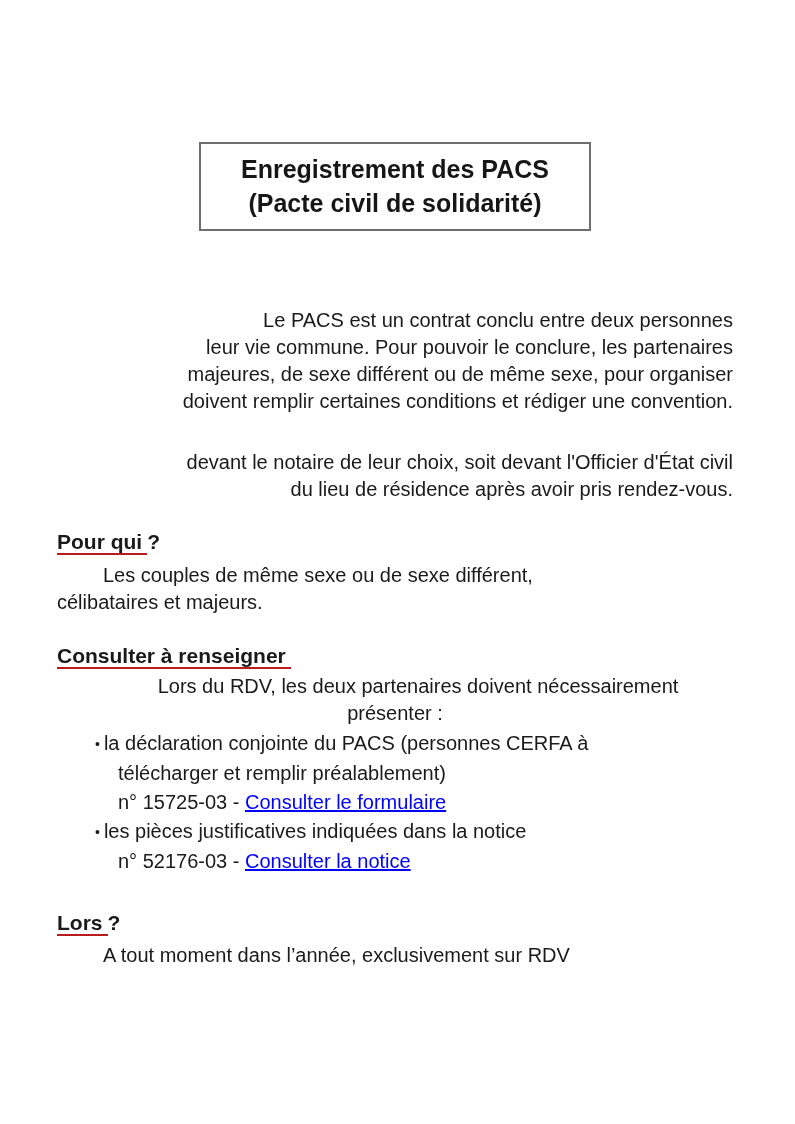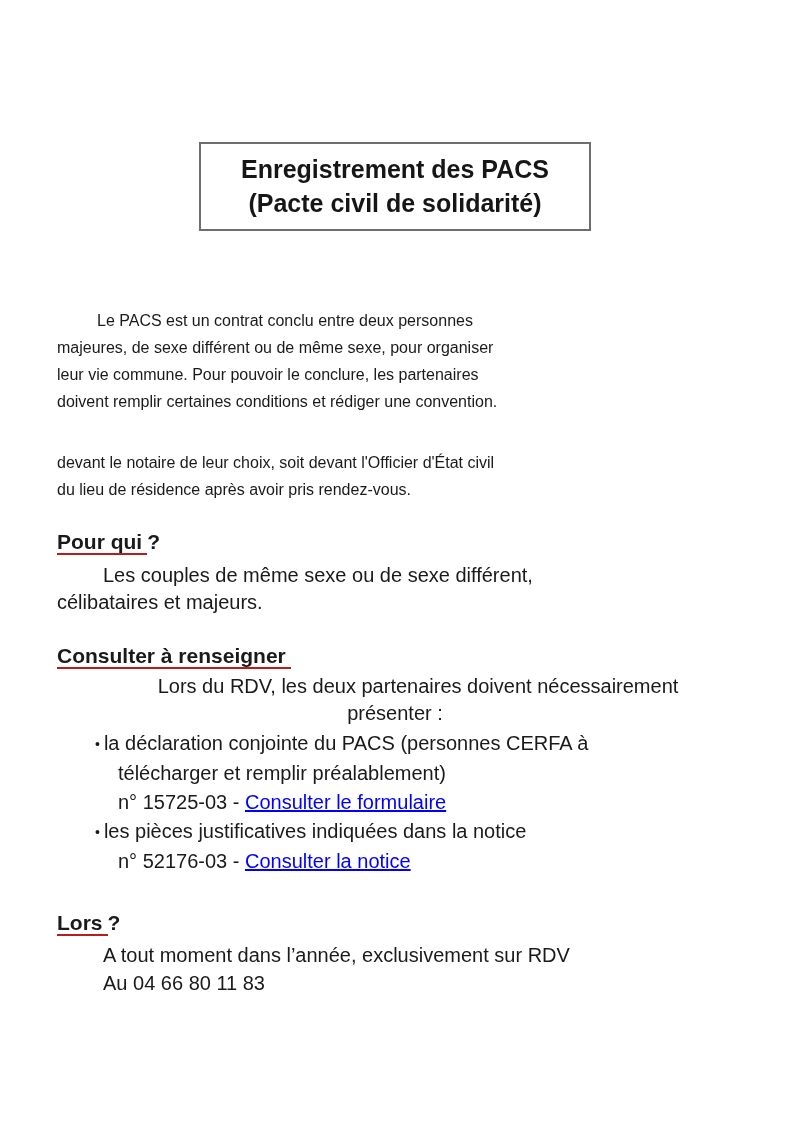--- a/index.html
+++ b/index.html
@@ -24,22 +24,22 @@
     text-align: center;
     font-weight: bold;
     font-size: 25px;
     line-height: 34px;
     padding: 8px 4px 9px 4px;
     box-sizing: border-box;
     color: #161616;
   }
   
   .para-center {
-    text-align: left;
-    font-size: 16px;
+    text-align: right;
+    font-size: 20px;
     line-height: 27px;
   }
   .para-center.p1 { margin-top: 76px; }
   .para-center.p2 { margin-top: 34px; }
   .ti { text-indent: 40px; } 
   
   .section-heading {
     font-weight: bold;
     font-size: 21px;
     line-height: 27px;
@@ -83,22 +83,22 @@
 
 <div class="page">
 
   <div class="title-box">
     <div>Enregistrement des PACS</div>
     <div>(Pacte civil de solidarité)</div>
   </div>
 
   <div class="para-center p1">
     <div class="ti">Le PACS est un contrat conclu entre deux personnes</div>
+    <div>leur vie commune. Pour pouvoir le conclure, les partenaires</div>
     <div>majeures, de sexe différent ou de même sexe, pour organiser</div>
-    <div>leur vie commune. Pour pouvoir le conclure, les partenaires</div>
     <div>doivent remplir certaines conditions et rédiger une convention.</div>
   </div>
 
   <div class="para-center p2">
     <div>devant le notaire de leur choix, soit devant l'Officier d'État civil</div>
     <div>du lieu de résidence après avoir pris rendez-vous.</div>
   </div>
 
   <div class="section-heading">
     <span class="u">Pour qui</span><span>?</span>
@@ -136,16 +136,15 @@
         <span>n° 52176-03 - </span><a class="doc-link" href="#">Consulter la notice</a>
       </div>
     </div>
   </div>
 
   <div class="section-heading quand">
     <span class="u">Lors</span><span>?</span>
   </div>
   <div class="quand-body">
     <div class="body-line first-indent">A tout moment dans l’année, exclusivement sur RDV</div>
-    <div class="body-line first-indent">Au 04 66 80 11 83</div>
   </div>
 
 </div>
 
 </body></html>

